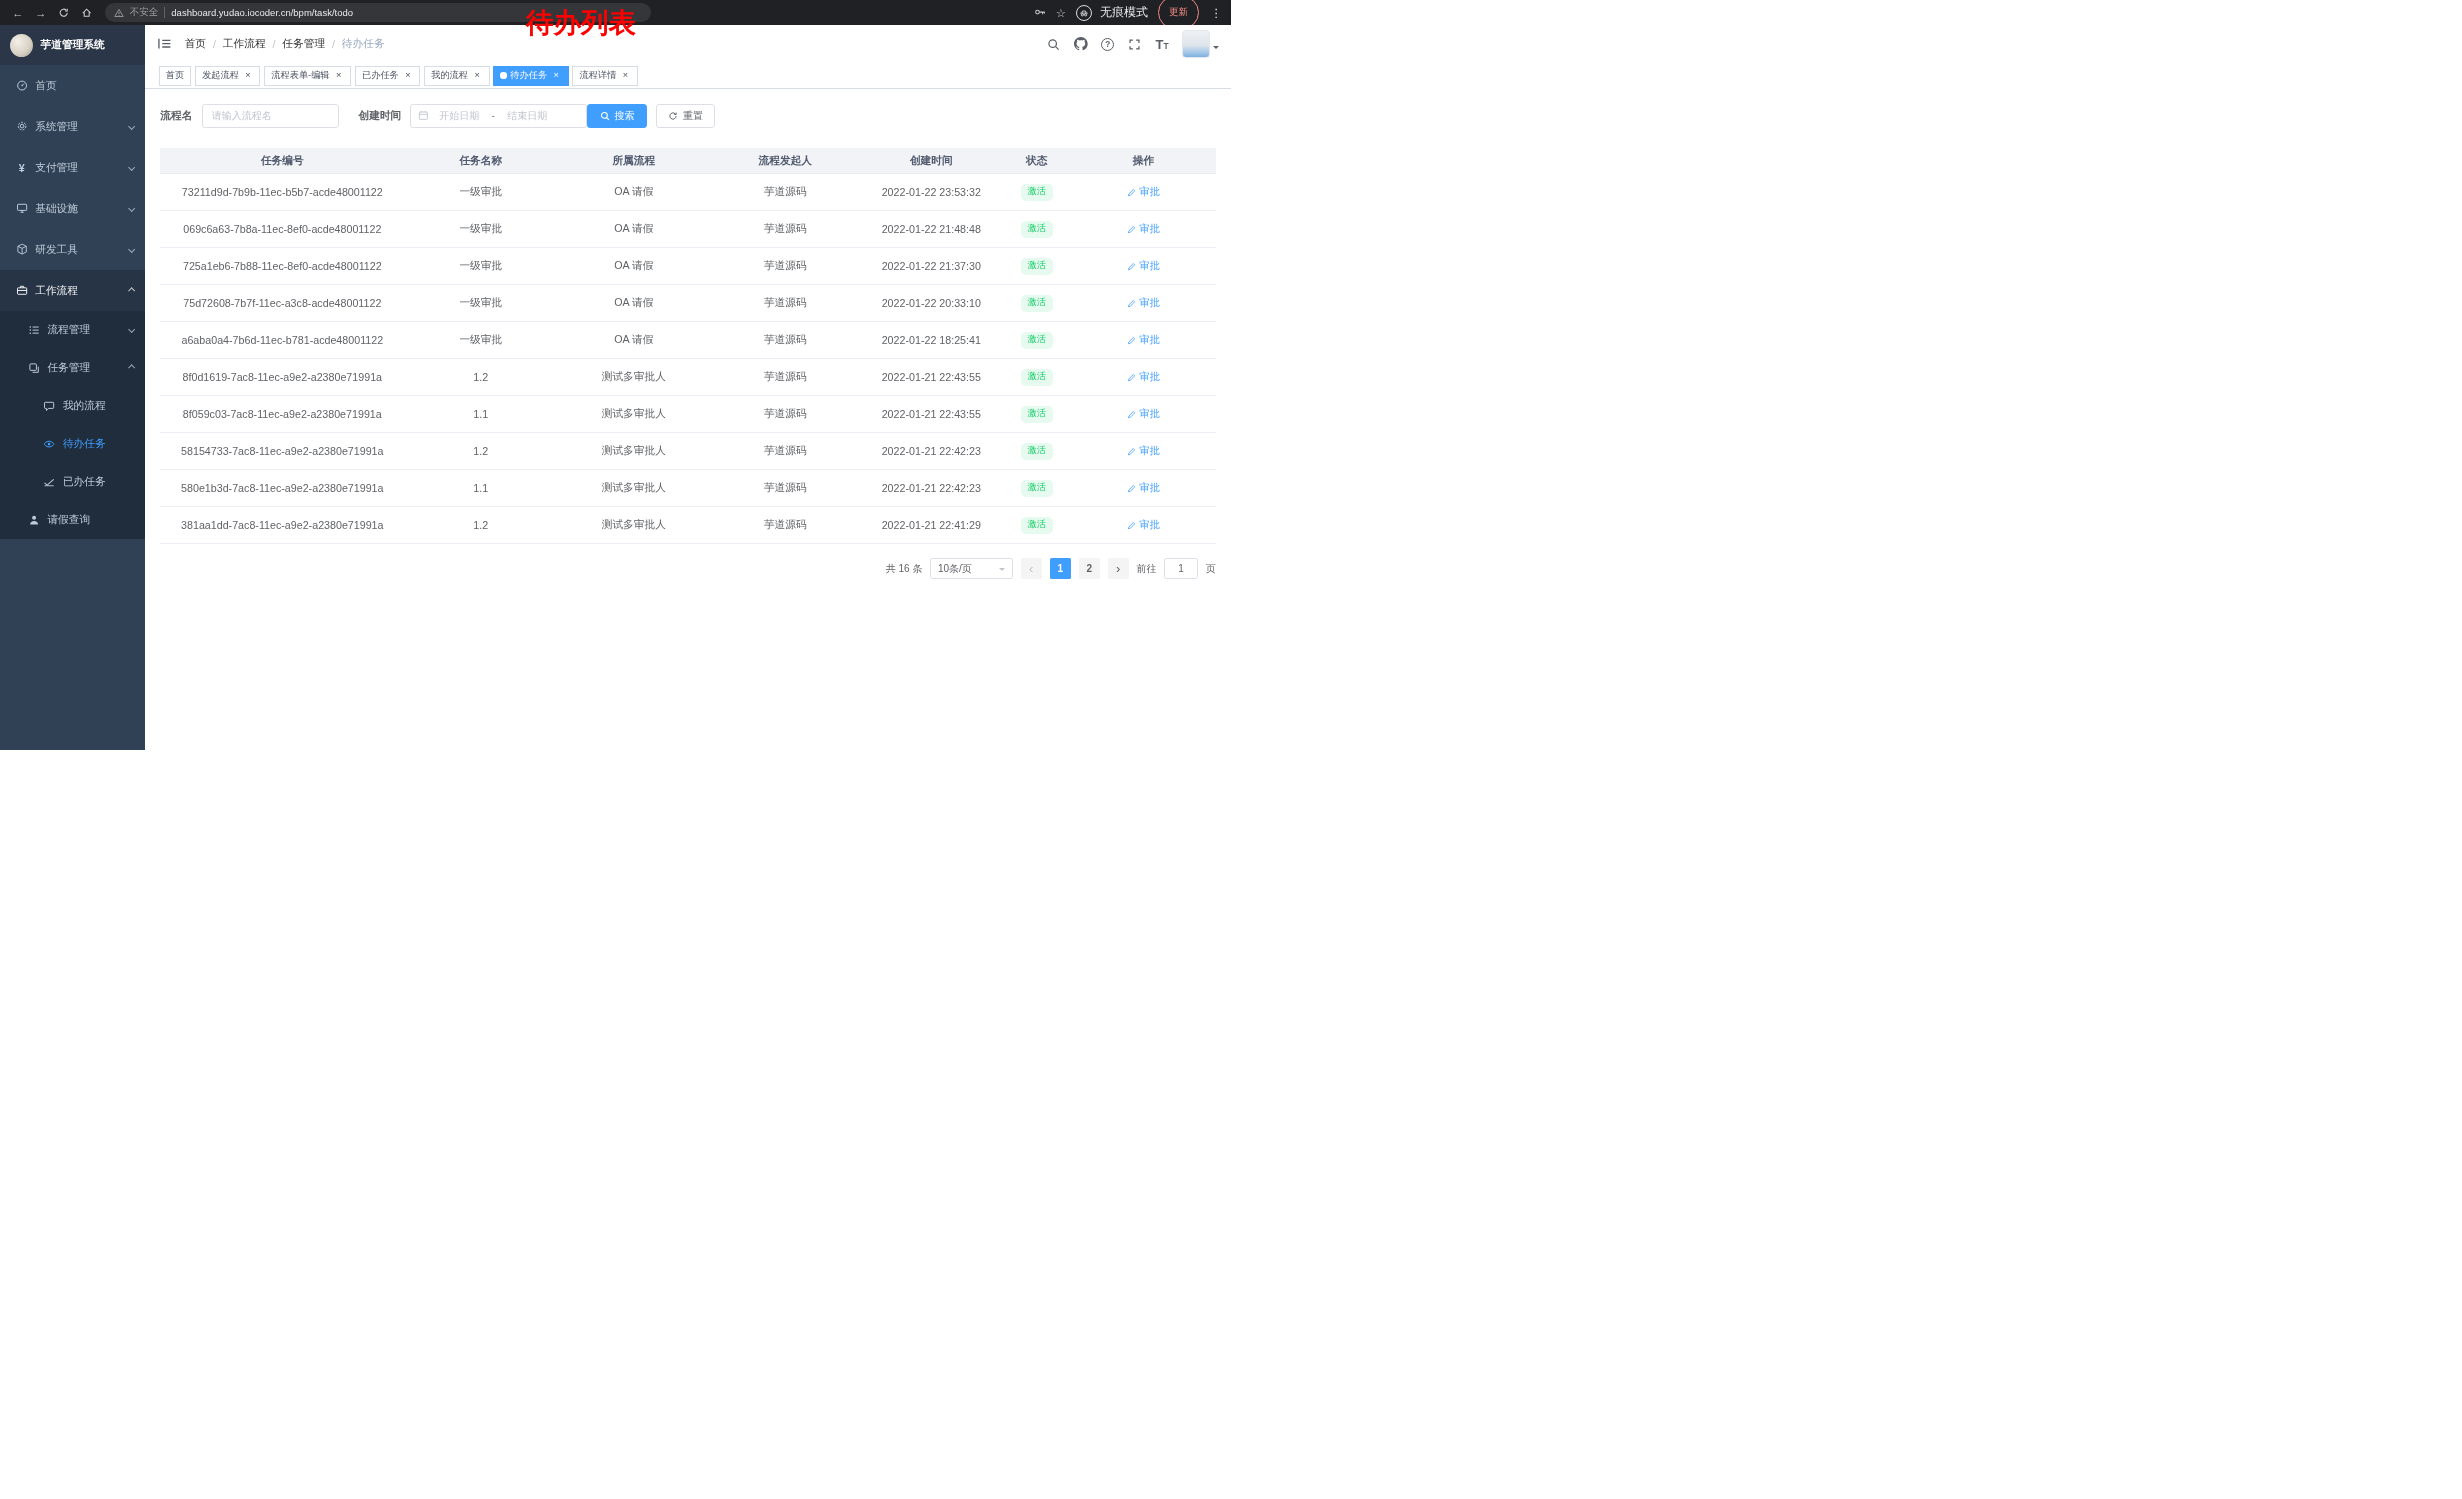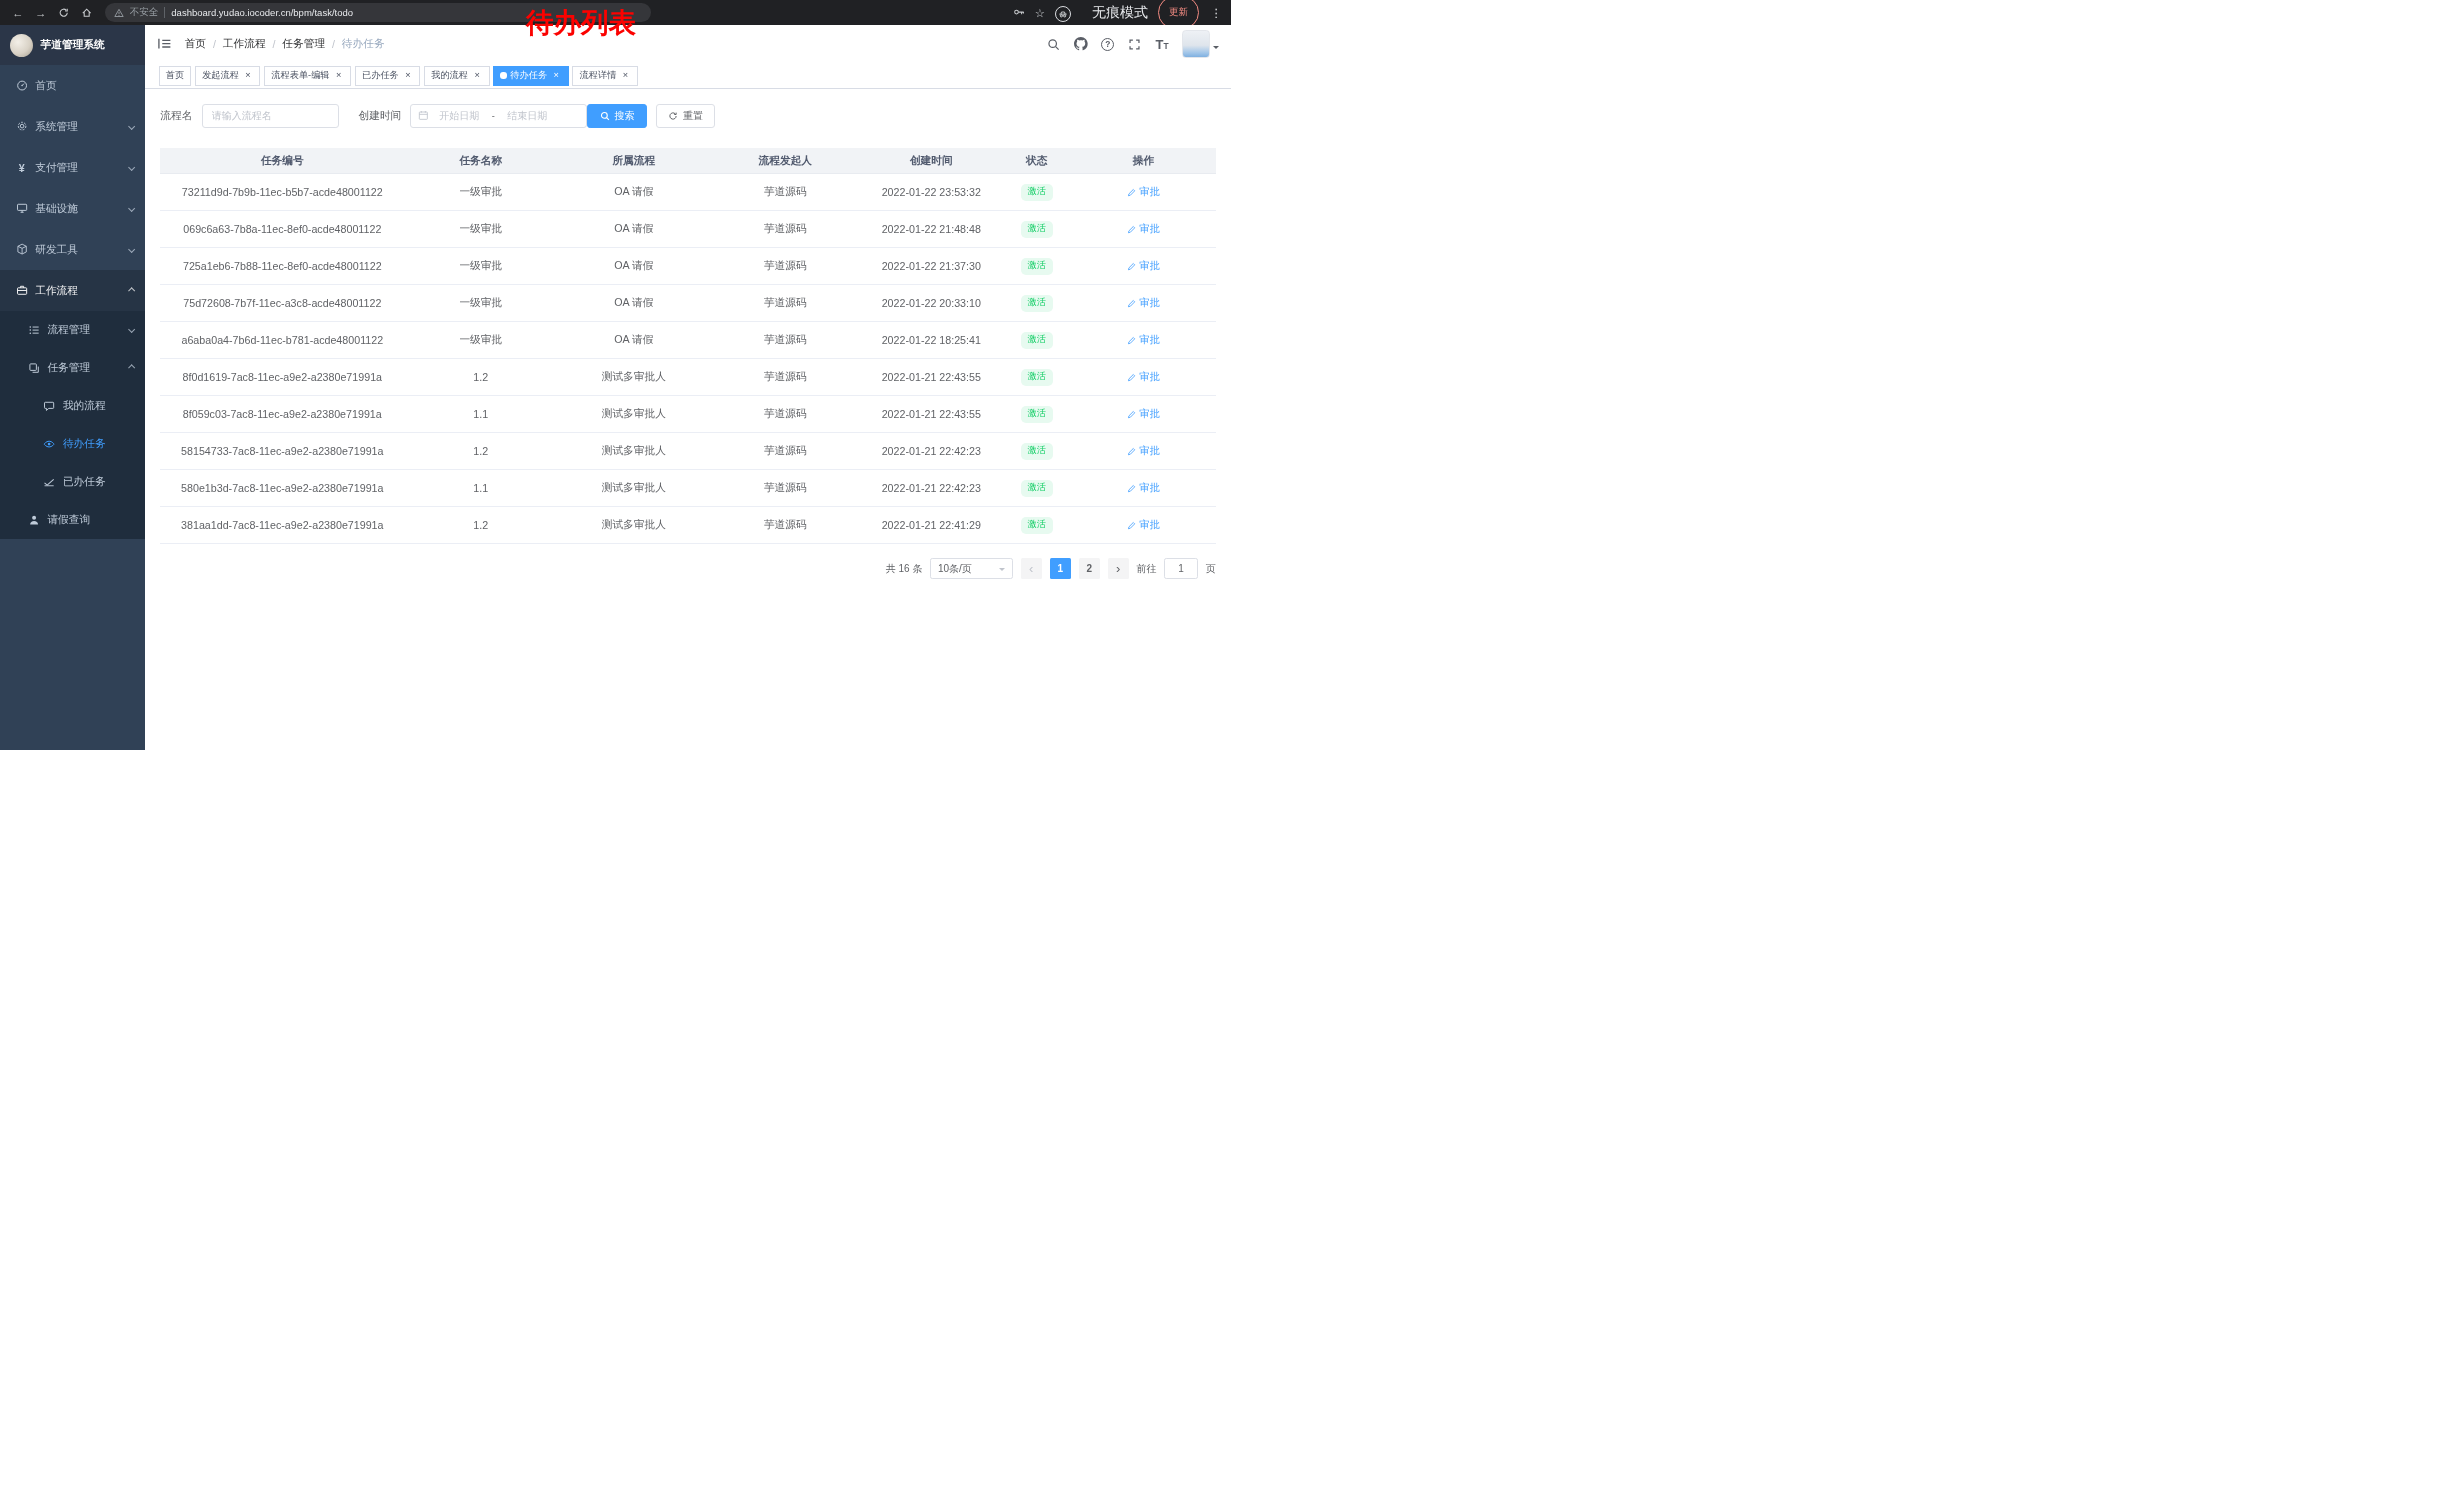--- a/index.html
+++ b/index.html
@@ -7,21 +7,21 @@
   body{font-family:"Liberation Sans","DejaVu Sans",sans-serif;width:1231px;height:750px;overflow:hidden}
   .screen{position:relative;width:1231px;height:750px;background:#fff;overflow:hidden}
 
   
   .browser-bar{height:25px;background:#202124;display:flex;align-items:center;padding:0 7.6px;gap:3.1px;color:#c7cacd}
   .bicon{width:20px;height:20px;border-radius:50%;display:flex;align-items:center;justify-content:center;font-size:11.4px;color:#c7cacd;flex-shrink:0}
   .omnibox{width:546px;height:19px;background:#35363a;border-radius:10px;display:flex;align-items:center;padding:0 9.2px;gap:6.1px;font-size:9.5px;color:#9aa0a6;margin-left:4.6px}
   .omnibox .url{color:#e8eaed;white-space:nowrap}
   .om-div{width:0.8px;height:10.7px;background:#5f6368}
   .b-right{margin-left:auto;display:flex;align-items:center;gap:10px}
-  .incog{display:flex;align-items:flex-end;gap:21px;font-size:14px;color:#e8eaed}
+  .incog{display:flex;align-items:center;gap:8px;font-size:12px;color:#e8eaed}
   .incog-badge{width:16px;height:16px;border-radius:50%;border:1.1px solid #dadce0;display:flex;align-items:center;justify-content:center}
   .update-pill{border:1px solid #f28b82;color:#f28b82;border-radius:762px;padding:9px 10px;font-size:9.5px;display:flex;align-items:center}
   .kebab{color:#e8eaed;font-size:11.4px;letter-spacing:0;padding:0 1.5px}
 
   
   .annotation{position:absolute;left:526px;top:5.3px;z-index:99;color:#fb0200;font-size:27.5px;font-weight:700;pointer-events:none;white-space:nowrap}
 
   
   .app{display:flex;height:725px}
   .sidebar{width:145px;background:#304156;color:#bfcbd9;flex-shrink:0;display:flex;flex-direction:column;overflow:hidden}
@@ -61,21 +61,21 @@
   .tag{display:inline-flex;align-items:center;gap:3.8px;height:20px;padding:0 6.1px;border:0.8px solid #d8dce5;background:#fff;color:#495060;font-size:9.2px;cursor:pointer}
   .tag .dot{display:none;width:6.1px;height:6.1px;border-radius:50%;background:#fff;flex-shrink:0}
   .tag.active{background:#409eff;border-color:#409eff;color:#fff}
   .tag.active .dot{display:inline-block}
   .tag .close{display:none;width:10.7px;height:10.7px;border-radius:50%;align-items:center;justify-content:center;font-size:9.2px;line-height:1}
   .tag.closable .close{display:inline-flex}
 
   
   .content{flex:1;padding:14.5px 15.3px;background:#fff;overflow:hidden}
   .filters{display:flex;align-items:center;font-size:10.7px;color:#606266}
-  .f-label{font-weight:400;color:#606266;margin-right:9.2px;flex-shrink:0}
+  .f-label{font-weight:700;color:#606266;margin-right:9.2px;flex-shrink:0}
   .inp{height:24.4px;border:0.8px solid #dcdfe6;border-radius:3.1px;padding:0 9.2px;font-size:10px;color:#606266;width:137px;outline:none;font-family:inherit}
   .inp::placeholder{color:#c0c4cc}
   .sp24{width:20px;flex-shrink:0}
   .sp12{width:9.2px;flex-shrink:0}
   .daterange{width:177px;height:24.4px;border:0.8px solid #dcdfe6;border-radius:3.1px;display:flex;align-items:center;padding:0 6.1px;gap:1.5px;color:#c0c4cc}
   .dr-inp{border:none;outline:none;width:59px;text-align:center;font-size:10px;color:#606266;font-family:inherit;background:transparent}
   .dr-inp::placeholder{color:#c0c4cc}
   .dr-sep{color:#606266;font-size:9.2px;padding:0 1.5px}
   .btn{height:24.4px;border-radius:3.1px;display:inline-flex;align-items:center;gap:4.6px;font-size:10px;padding:0 11.4px;cursor:pointer;border:0.8px solid #dcdfe6;background:#fff;color:#606266;font-family:inherit}
   .btn.primary{background:#409eff;border-color:#409eff;color:#fff}

